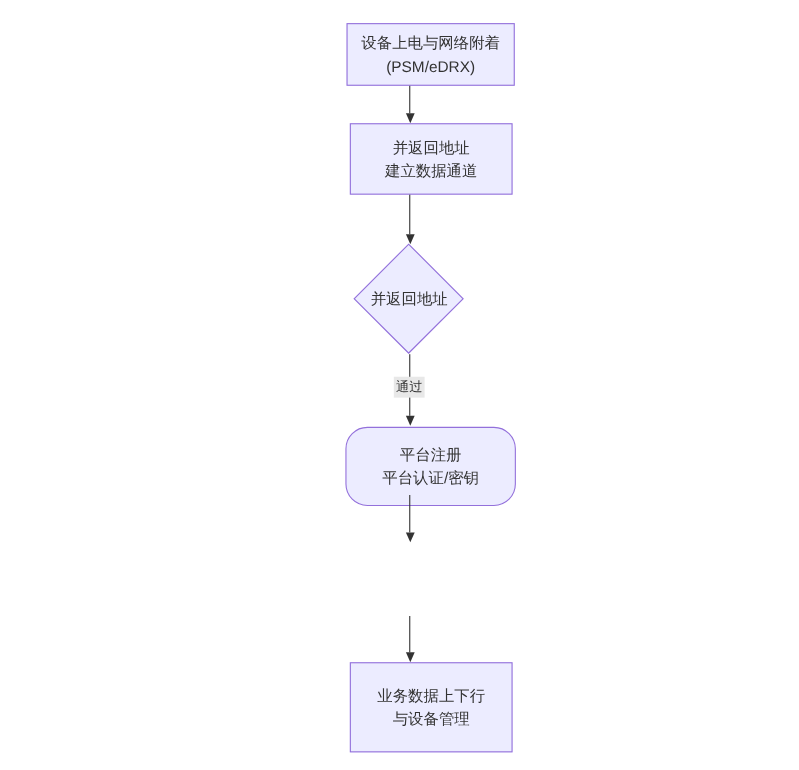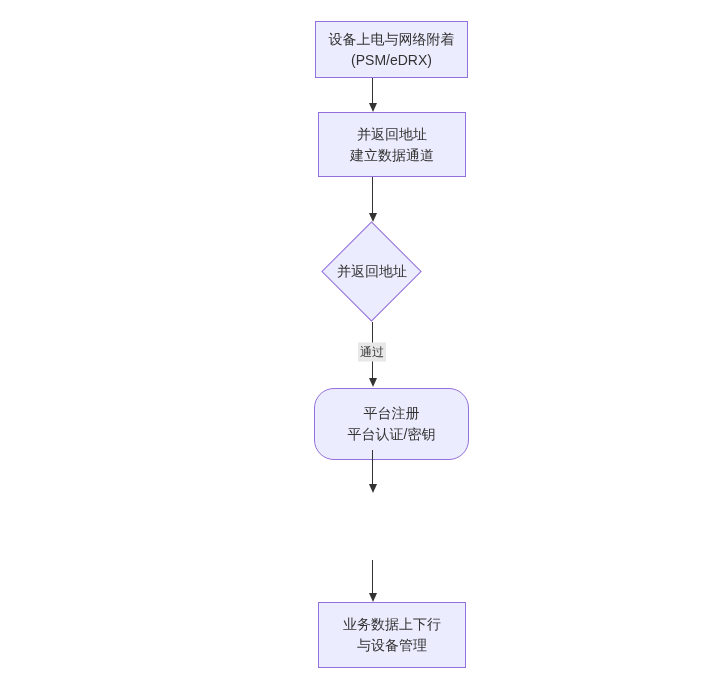--- a/index.html
+++ b/index.html
@@ -138,18 +138,18 @@
     <div class="arrow-line"></div>
     <div class="arrow-head"></div>
   </div>
 
 
   <div class="arrow" style="left:368px; top:560px; height:42px;">
     <div class="arrow-line"></div>
     <div class="arrow-head"></div>
   </div>
 
-  <div class="node" style="left:299px; top:602px; width:148px; height:66px;">
+  <div class="node" style="left:299px; top:602px; width:148px; height:82px;">
     <div class="node-line">业务数据上下行</div>
     <div class="node-line">与设备管理</div>
   </div>
 
 </div>
 
 </body></html>

